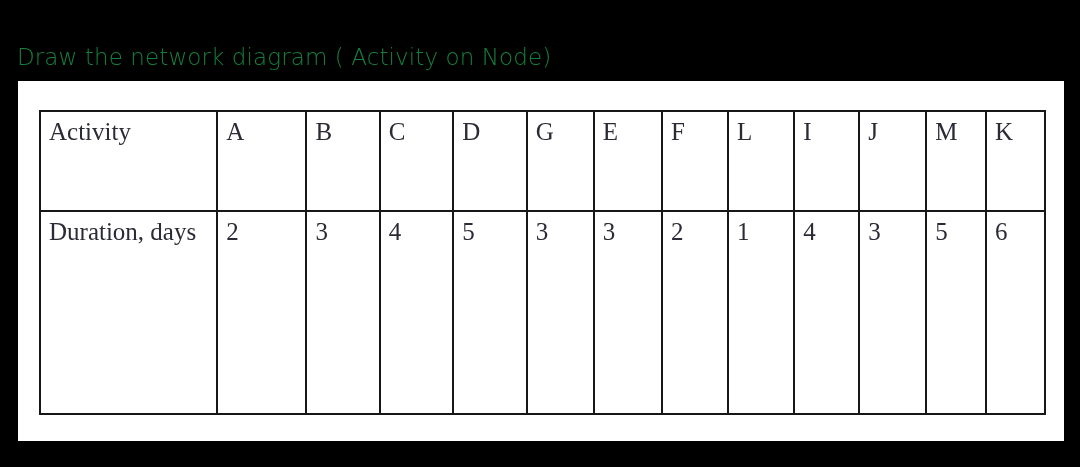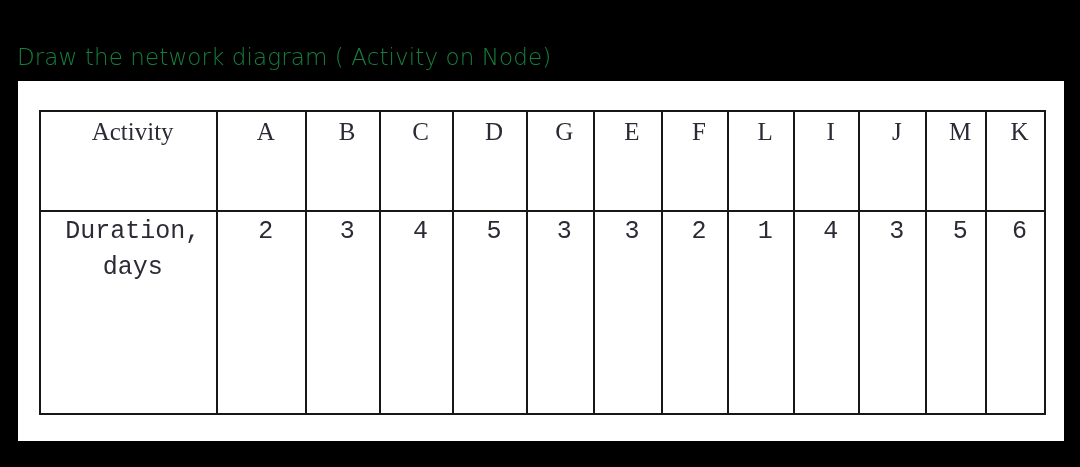--- a/index.html
+++ b/index.html
@@ -53,28 +53,28 @@
     table-layout: fixed;
     font-family: "Liberation Serif", "DejaVu Serif", serif;
     font-size: 25px;
     color: #2b2b36;
     background: #ffffff;
   }
   .activity-table td {
     border: 2px solid #171717;
     padding: 2px 0 2px 8px;
     vertical-align: top;
-    text-align: center;
+    text-align: left;
     line-height: 1.45;
     font-weight: 400;
     white-space: nowrap;
     overflow: hidden;
   }
   tr.row-activity td { height: 59px; }
-  tr.row-duration td { height: 120px; font-family: Liberation Mono, monospace; }
+  tr.row-duration td { height: 120px; }
   tr.row-following td { height: 121px; }
 
   td.rowhead {
     width: 169px;
     white-space: normal;
     word-spacing: 0;
   }
   td.c-a  { width: 85px; }
   td.c-b  { width: 70px; }
   td.c-c  { width: 70px; }

